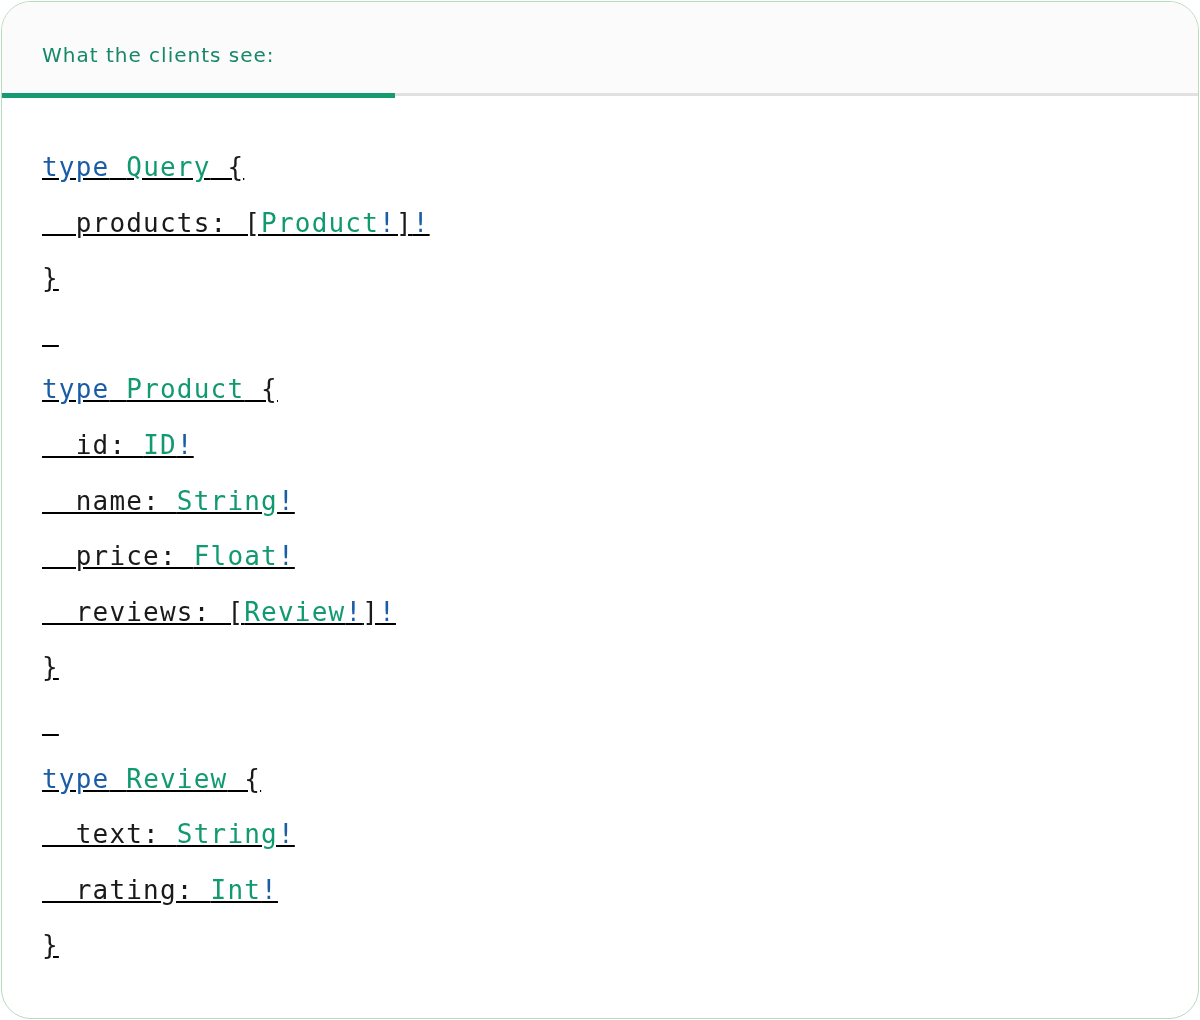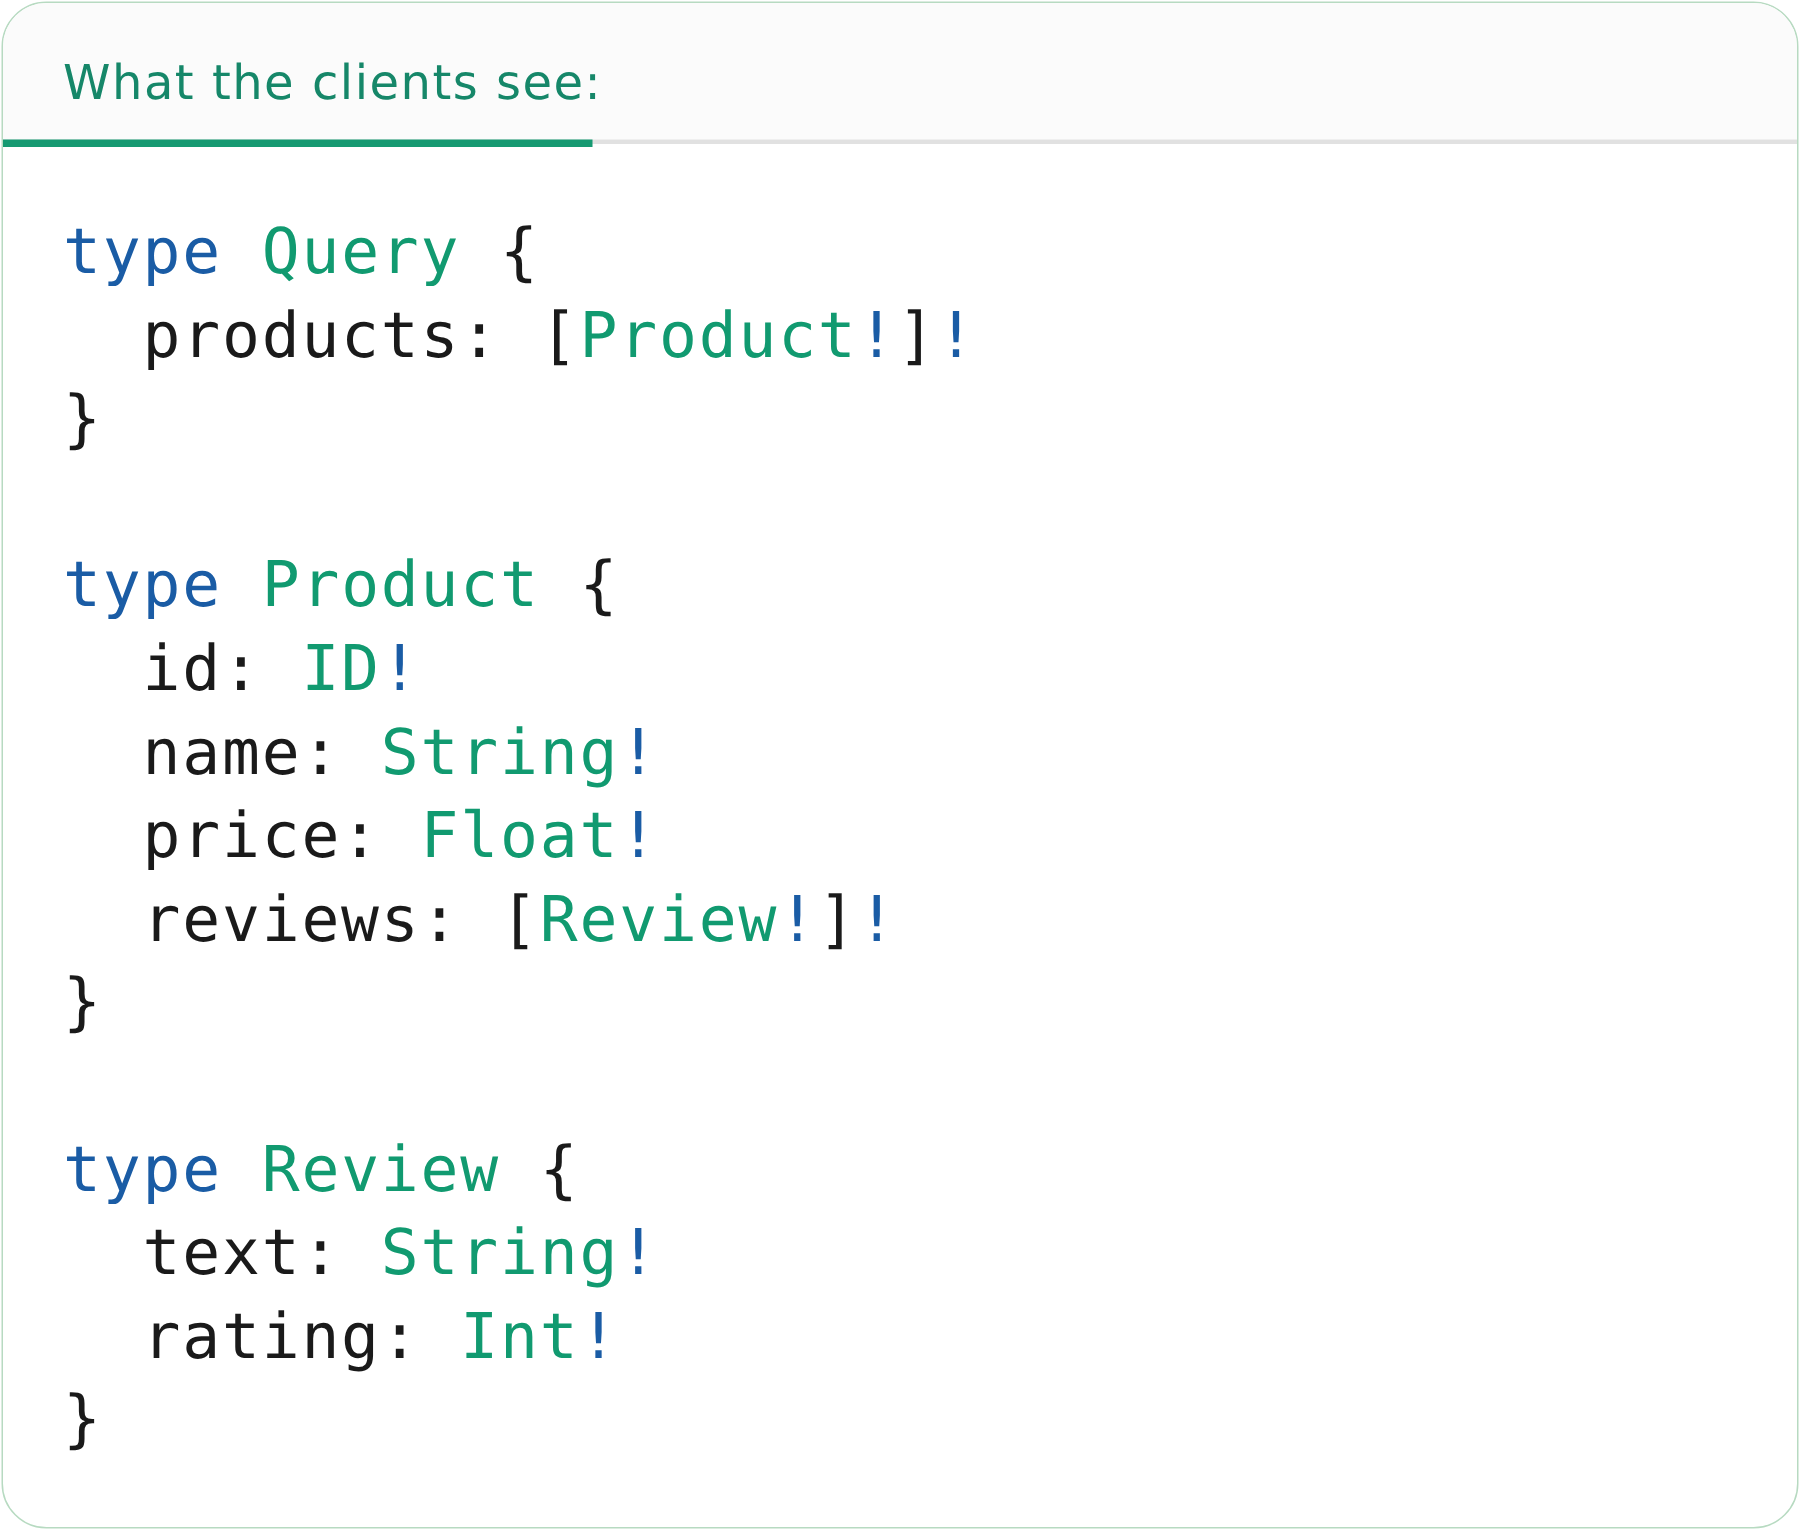--- a/index.html
+++ b/index.html
@@ -31,21 +31,21 @@
     background:var(--header-bg);
     display:flex;
     align-items:center;
     padding:14px 0 0 40px;
   }
   .tab{
     display:inline-block;
     cursor:pointer;
   }
   .tab-label{
-    font-size:32px;
+    font-size:20px;
     letter-spacing:1px;
     color:var(--header-teal);
     white-space:nowrap;
   }
 
   .divider-row{
     position:relative;
     height:5px;
   }
   .divider-rest{
@@ -58,22 +58,23 @@
     position:absolute;
     left:0;top:0;
     width:393px;
     height:4.5px;
     background:var(--accent-teal);
   }
 
   .code-block{
     padding:42px 0 0 40px;
     font-family:"DejaVu Sans Mono","Liberation Mono",monospace;
-    font-size:42px;
+    font-size:26px;
     letter-spacing:1.2px;
+    text-decoration:underline;
   }
   .code-line{
     height:55.6px;
     line-height:55.6px;
     white-space:pre;
   }
 </style>
 </head>
 <body>
 

